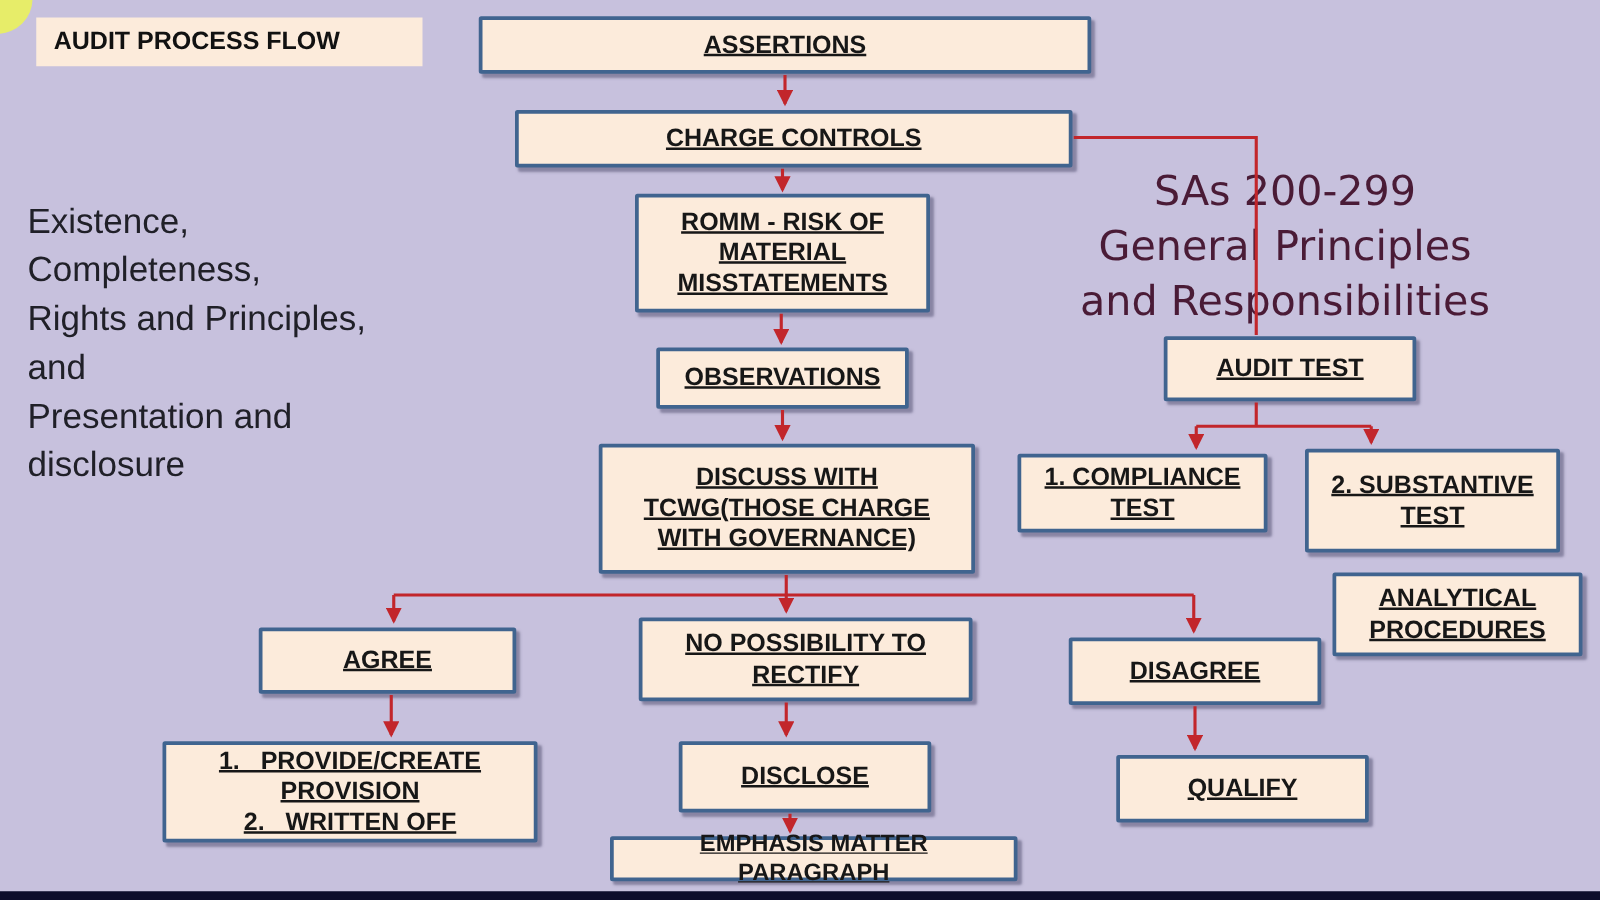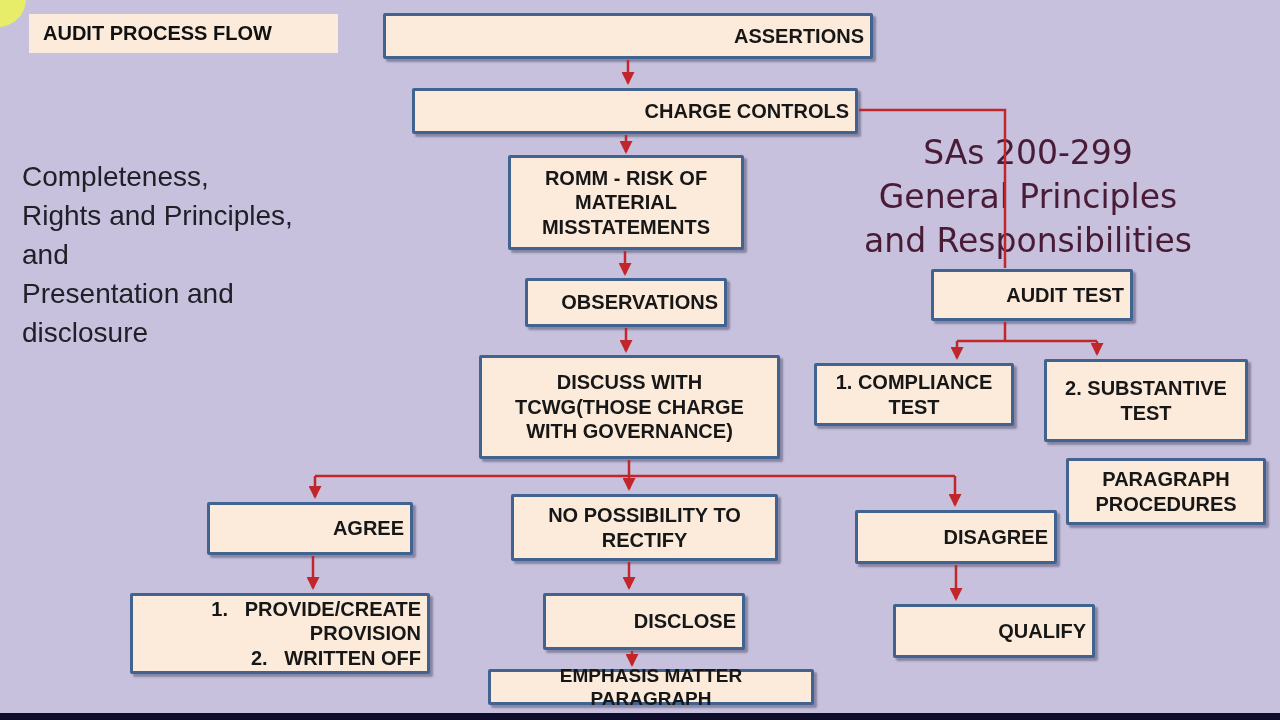--- a/index.html
+++ b/index.html
@@ -18,25 +18,26 @@
     position:relative;width:1280px;height:720px;background:var(--bg);
     overflow:hidden;
     padding-left:44px;
   }
   .node{
     position:absolute;box-sizing:border-box;
     background:var(--box-fill);
     border:3px solid var(--box-border);
     border-radius:2px;
     box-shadow:3px 3px 2px rgba(74,71,106,.5);
-    display:flex;flex-direction:column;align-items:flex-end;justify-content:center;
+    display:flex;flex-direction:column;align-items:center;justify-content:center;
     text-align:center;
     font-weight:bold;font-size:20px;line-height:1.22;color:#171717;
     padding:2px 6px;
     z-index:2;
+    text-decoration:underline;
   }
   .title-label{
     position:absolute;left:29px;top:14px;width:309px;height:39px;
     background:var(--box-fill);
     display:flex;align-items:center;
     padding-left:14px;box-sizing:border-box;
     font-weight:bold;font-size:20px;color:#111;
     z-index:2;
   }
   .side-note{
@@ -63,20 +64,21 @@
 
 <div class="slide">
 
   <div class="corner-blob"></div>
 
   <div class="title-label">
     <span>AUDIT PROCESS FLOW</span>
   </div>
 
   <div class="side-note">
+    <div>Existence,</div>
     <div>Completeness,</div>
     <div>Rights and Principles,</div>
     <div>and</div>
     <div>Presentation and</div>
     <div>disclosure</div>
   </div>
 
   <div class="sa-note">
     <div>SAs 200-299</div>
     <div>General Principles</div>
@@ -109,21 +111,21 @@
 
   <div class="node" style="left:814px;top:363px;width:200px;height:63px">
     <span>1. COMPLIANCE TEST</span>
   </div>
 
   <div class="node" style="left:1044px;top:359px;width:204px;height:83px">
     <span>2. SUBSTANTIVE TEST</span>
   </div>
 
   <div class="node" style="left:1066px;top:458px;width:200px;height:67px">
-    <span>PARAGRAPH PROCEDURES</span>
+    <span>ANALYTICAL PROCEDURES</span>
   </div>
 
   <div class="node" style="left:207px;top:502px;width:206px;height:53px">
     <span>AGREE</span>
   </div>
 
   <div class="node" style="left:511px;top:494px;width:267px;height:67px">
     <span>NO POSSIBILITY TO RECTIFY</span>
   </div>
 

